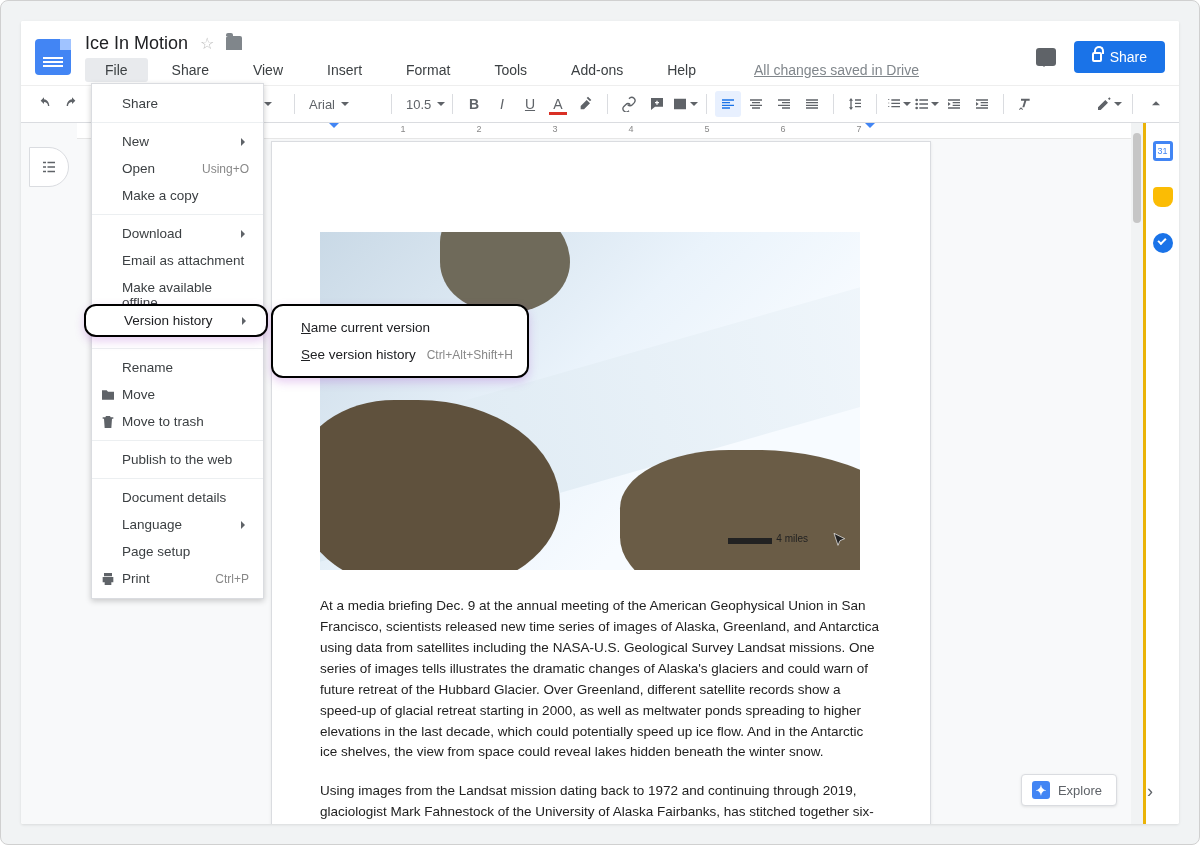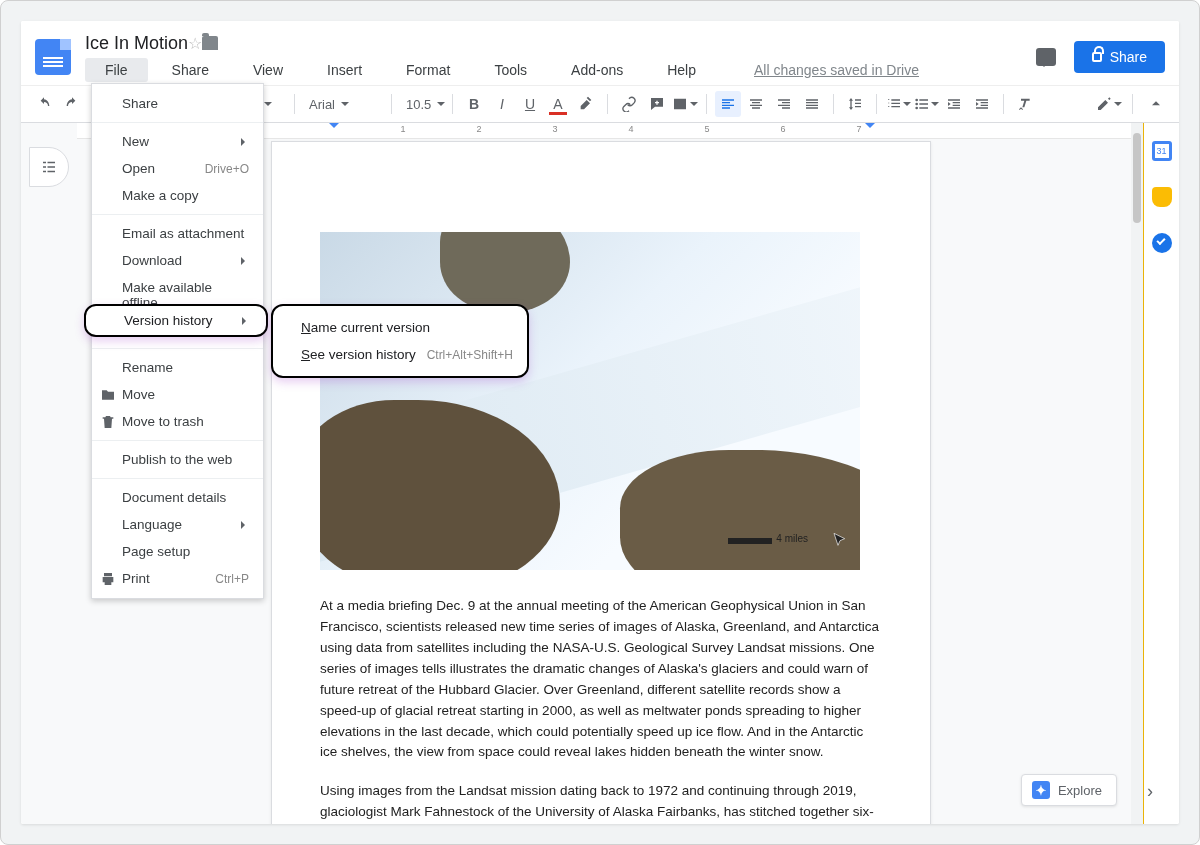--- a/index.html
+++ b/index.html
@@ -6,21 +6,21 @@
   body { font-family: Arial, "Helvetica Neue", sans-serif; font-size: 13px; color: #202124; background: #fff; }
   .frame { width: 1200px; height: 845px; border: 1px solid #d0d0d0; border-radius: 8px; position: relative; overflow: hidden; background: #f1f3f4; }
   .app { position: absolute; inset: 20px; background: #fff; border-radius: 2px; box-shadow: 0 1px 3px rgba(0,0,0,.1); overflow: hidden; }
 
   
   .hdr { height: 64px; display: flex; align-items: center; padding: 8px 14px 0 14px; background: #fff; }
   .docicon { width: 36px; height: 36px; background: #4285f4; border-radius: 4px; position: relative; margin-right: 14px; }
   .docicon:before { content:""; position:absolute; top:0; right:0; border-width:11px 0 0 11px; border-style:solid; border-color:#a0c3ff transparent transparent #a0c3ff; }
   .docicon:after { content:""; position:absolute; left:8px; right:8px; top:18px; height:2px; background:#fff; box-shadow:0 4px 0 #fff, 0 8px 0 #fff; }
   .title-col { flex:1; }
-  .doc-title { font-size: 18px; color:#202124; display:flex; align-items:center; }
+  .doc-title { font-size: 18px; color:#202124; display:flex; align-items:center; gap:12px; }
   .star { color:#bbb; font-size:16px; }
   .folder { width:16px; height:14px; background:#80868b; display:inline-block; border-radius:2px 2px 0 0; position:relative; }
   .folder:before { content:""; position:absolute; top:-3px; left:0; width:7px; height:3px; background:#80868b; border-radius:2px 2px 0 0; }
   .menubar { display:flex; gap:4px; margin-top:4px; font-size:14px; color:#3c4043; }
   .menubar span { padding:4px 20px; }
   .menubar span.active { background:#e8eaed; border-radius:3px; }
   .saved { color:#80868b; margin-left:14px; text-decoration:underline; }
   .hdr-right { display:flex; align-items:center; gap:18px; }
   .comments-ico { width:20px; height:18px; background:#5f6368; border-radius:3px; position:relative; }
   .comments-ico:after { content:""; position:absolute; bottom:-5px; left:4px; border:4px solid transparent; border-top-color:#5f6368; }
@@ -52,21 +52,21 @@
   .page { position:absolute; top:18px; left:250px; width:660px; height:900px; background:#fff; border:1px solid #dadce0; box-shadow:0 1px 3px rgba(0,0,0,.08); padding:90px 48px 40px 48px; }
   .heroimg { width:540px; height:338px; background:linear-gradient(135deg,#c9d9e6 0%, #eaf3fb 45%, #f7fbff 70%); position:relative; overflow:hidden; margin-bottom:26px; }
   .heroimg .river { position:absolute; top:40%; left:-10%; right:-10%; height:34%; background:linear-gradient(90deg,#d9e7f1,#f0f6fb); transform:rotate(-16deg); }
   .heroimg .rock { position:absolute; background:#5f513d; border-radius:40% 60% 50% 50%; }
   .heroimg .scale { position:absolute; bottom:26px; right:52px; font-size:10px; color:#222; display:flex; align-items:flex-end; gap:4px; }
   .heroimg .scale:before { content:""; width:42px; height:1px; background:#222; border-left:1px solid #222; border-right:1px solid #222; height:6px; }
   .heroimg .cursor { position:absolute; bottom:22px; right:12px; }
   .para { font-size:13.5px; line-height:1.55; color:#222; margin-bottom:18px; }
 
   
-  .rail { position:absolute; top:102px; right:0; width:36px; bottom:0; background:#fff; border-left:1px solid #eab308; display:flex; flex-direction:column; align-items:center; gap:26px; padding-top:18px; }
+  .rail { position:absolute; top:102px; right:0; width:36px; bottom:0; background:#fff; border-left:3px solid #eab308; display:flex; flex-direction:column; align-items:center; gap:26px; padding-top:18px; }
   .rail .rico { width:20px; height:20px; border-radius:3px; }
 
   
   .menu { position:absolute; top:62px; left:70px; width:173px; background:#fff; border:1px solid #dadce0; box-shadow:0 2px 6px rgba(0,0,0,.2); padding:6px 0; font-size:13.5px; color:#3c4043; z-index:5; }
   .menu .mi { display:flex; align-items:center; padding:6px 14px 6px 30px; position:relative; }
   .menu .mi .ico { position:absolute; left:8px; width:16px; height:16px; }
   .menu .mi .kb { margin-left:auto; color:#888; font-size:12px; }
   .menu .mi .sub { margin-left:auto; border:4px solid transparent; border-left-color:#5f6368; }
   .menu hr { border:none; border-top:1px solid #eceff1; margin:5px 0; }
   .menu .mi.disabled { color:#b0b0b0; }
@@ -327,32 +327,32 @@
     <div class="mi">
           <span>Share</span>
         </div>
     <hr>
     <div class="mi">
           <span>New</span>
           <span class="sub"></span>
         </div>
     <div class="mi">
           <span>Open</span>
-          <span class="kb">Drive+O</span>
+          <span class="kb">Using+O</span>
         </div>
     <div class="mi">
           <span>Make a copy</span>
         </div>
     <hr>
-    <div class="mi">
-          <span>Email as attachment</span>
-        </div>
     <div class="mi">
           <span>Download</span>
           <span class="sub"></span>
+        </div>
+    <div class="mi">
+          <span>Email as attachment</span>
         </div>
     <div class="mi">
           <span>Make available offline</span>
         </div>
     <div class="mi" style="visibility:hidden">
           <span>Version history</span>
         </div>
     <hr>
     <div class="mi">
           <span>Rename</span>

